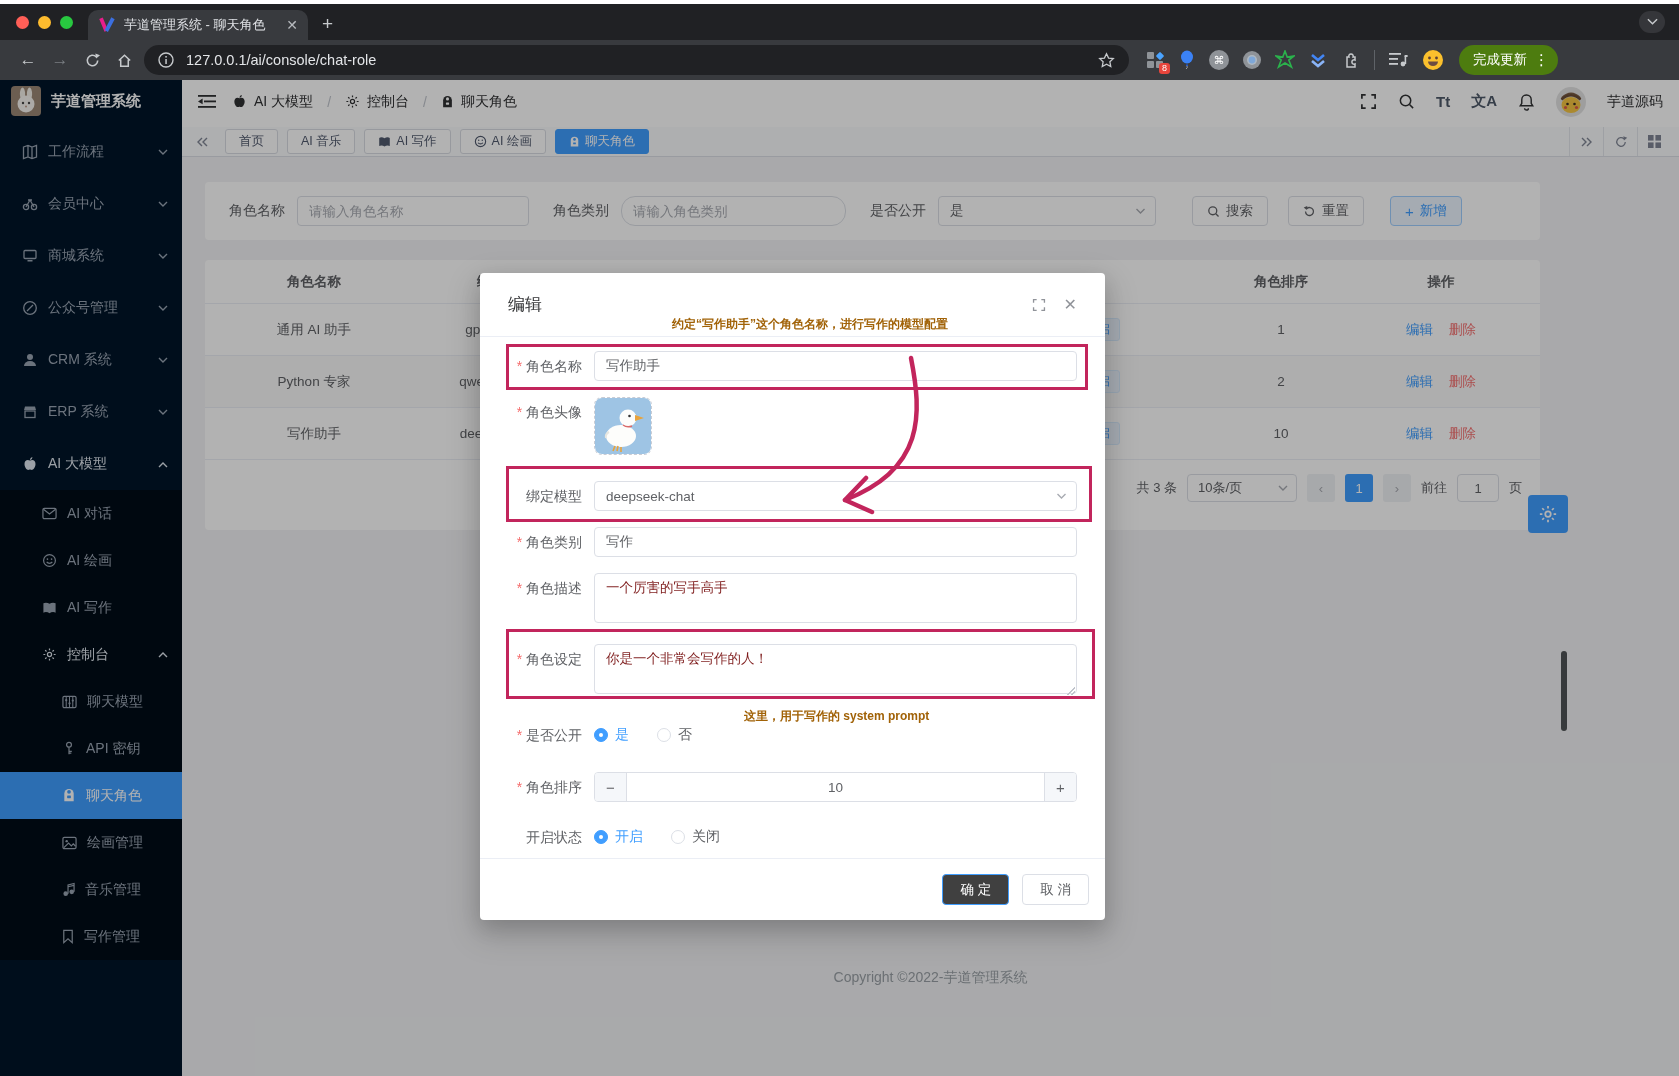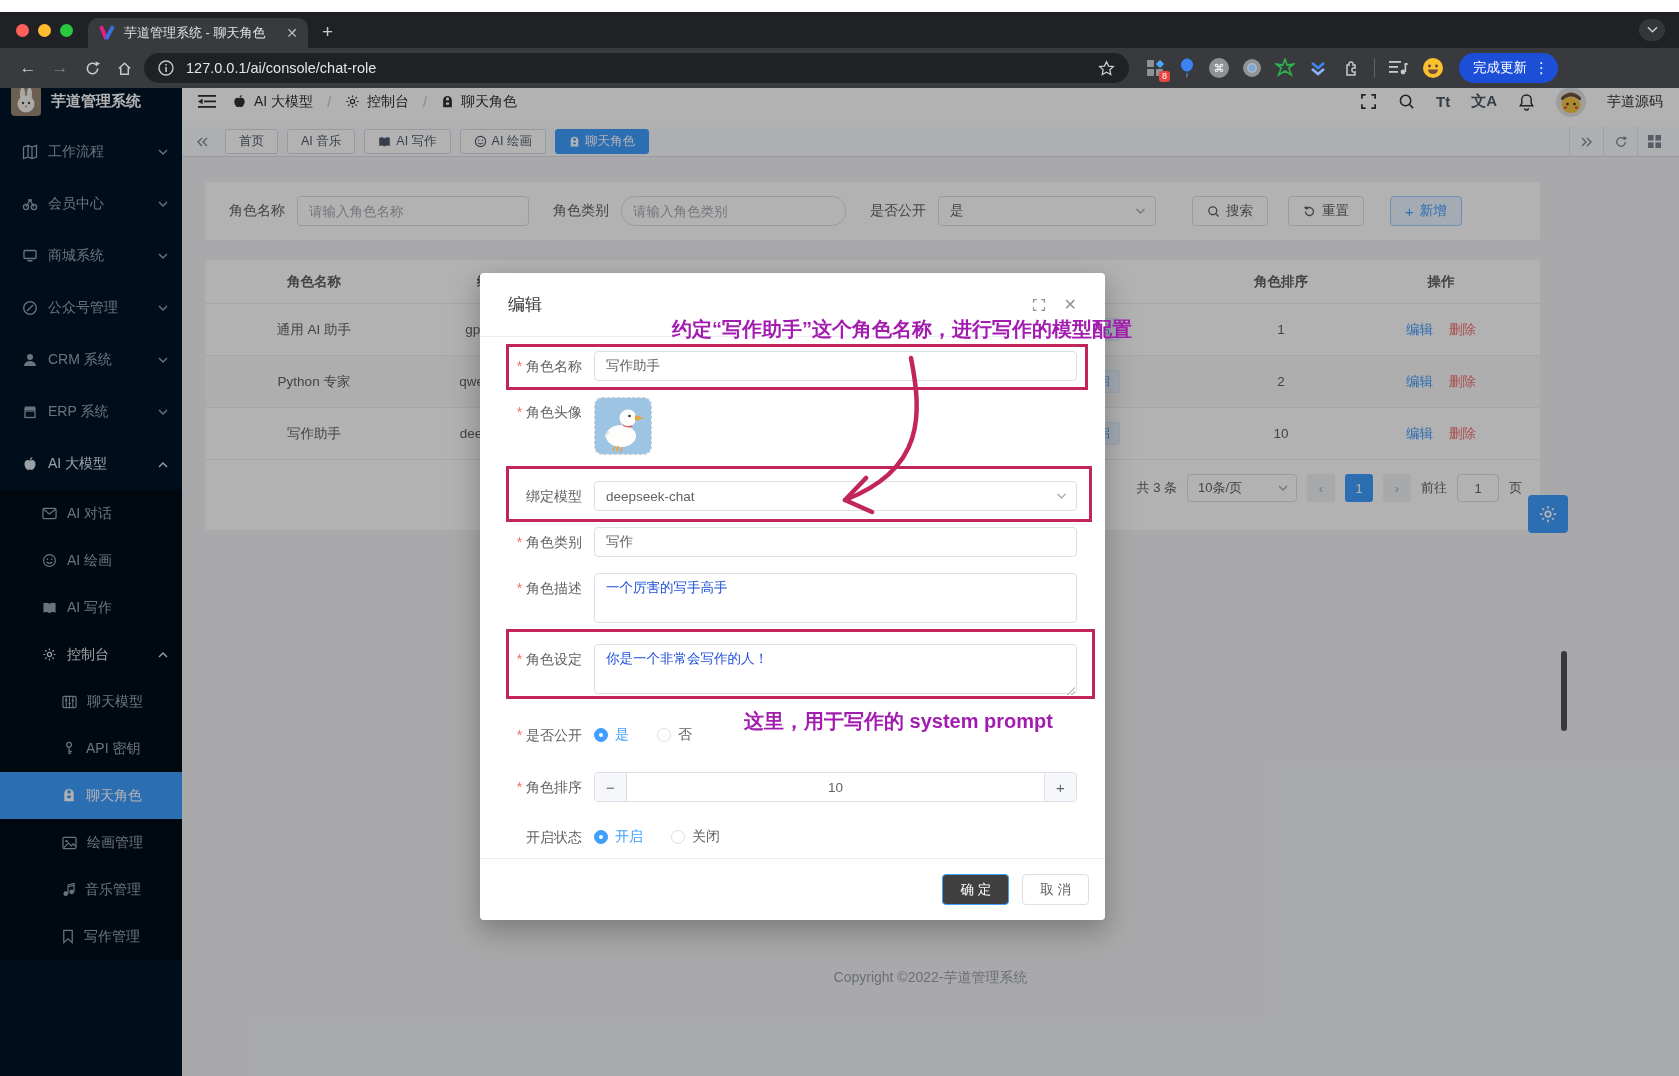--- a/index.html
+++ b/index.html
@@ -1,38 +1,38 @@
 <!DOCTYPE html>
 <html><head>
 <meta charset="utf-8">
 <style>
   * { margin:0; padding:0; box-sizing:border-box; }
   html,body { width:1679px; height:1076px; overflow:hidden; }
   body { font-family:"Liberation Sans","DejaVu Sans",sans-serif; position:relative; background:#fff; }
   svg { display:block; }
 
   
-  .browser { position:absolute; left:0; top:12px; width:1679px; height:76px; background:#202124; z-index:20; }
+  .browser { position:absolute; left:0; top:4px; width:1679px; height:76px; background:#202124; z-index:20; }
   .tabstrip { height:36px; position:relative; display:flex; align-items:center; }
   .lights { display:flex; gap:9px; margin-left:16px; }
   .light { width:13px; height:13px; border-radius:50%; }
   .l-red{background:#ff5f57}.l-yellow{background:#febc2e}.l-green{background:#28c840}
   .btab { position:absolute; left:88px; top:6px; width:220px; height:30px; background:#383a3e; border-radius:10px 10px 0 0; display:flex; align-items:center; padding:0 10px; gap:8px; }
   .btab-title { color:#dfe1e5; font-size:13px; flex:1; white-space:nowrap; overflow:hidden; }
   .btab-close { color:#b7babe; font-size:14px; }
   .newtab-btn { position:absolute; left:322px; top:9px; color:#c6c9cc; font-size:19px; }
   .tabsearch { position:absolute; right:14px; top:7px; width:26px; height:22px; background:#35363a; border-radius:11px; color:#c6c9cc; display:flex; align-items:center; justify-content:center; }
   .toolbar { height:40px; background:#383a3e; display:flex; align-items:center; padding:0 12px; }
   .navbtn { color:#c6c9cc; font-size:17px; width:32px; text-align:center; }
   .urlbar { height:30px; width:985px; background:#202124; border-radius:15px; display:flex; align-items:center; padding:0 14px; gap:12px; margin-left:4px; }
   .url-text { color:#e3e5e8; font-size:14.5px; flex:1; }
   .ext-row { display:flex; align-items:center; gap:13px; margin-left:16px; }
   .ext-div { width:1px; height:20px; background:#5f6368; }
   .badge8 { position:absolute; right:-5px; bottom:-4px; background:#e8453c; color:#fff; font-size:9px; border-radius:3px; padding:0 3px; line-height:11px; }
-  .update-pill { background:#1d4ed8; color:#fff; height:30px; border-radius:15px; display:flex; align-items:center; gap:7px; padding:0 9px 0 14px; font-size:13.5px; margin-left:14px; }
+  .update-pill { background:#4d7c0f; color:#fff; height:30px; border-radius:15px; display:flex; align-items:center; gap:7px; padding:0 9px 0 14px; font-size:13.5px; margin-left:14px; }
   .cmd-circle { width:20px; height:20px; border-radius:50%; background:#8f9398; color:#fff; font-size:11px; display:flex; align-items:center; justify-content:center; }
 
   
   .page { position:absolute; top:76px; left:0; width:1679px; height:1000px; background:#f2f3f5; }
 
   
   .sidebar { position:absolute; left:0; top:0; bottom:0; width:182px; background:#001529; z-index:1; }
   .logo-row { height:50px; display:flex; align-items:center; gap:10px; padding-left:11px; }
   .logo-title { color:#fff; font-size:15px; font-weight:700; }
   .menu-item { height:52px; display:flex; align-items:center; gap:10px; padding:0 14px 0 22px; color:#9aa5b3; font-size:14px; }
@@ -99,40 +99,40 @@
   .modal-title { font-size:17px; color:#303133; }
   .modal-tools { margin-left:auto; display:flex; gap:18px; color:#909399; align-items:center; }
   .modal-body { padding:14px 28px 0 18px; }
   .form-row { display:flex; margin-bottom:16px; align-items:center; }
   .form-row.top { align-items:flex-start; }
   .flb { width:96px; text-align:right; font-size:14px; color:#606266; padding-right:12px; flex:none; line-height:30px; }
   .req::before { content:"* "; color:#f56c6c; }
   .fc { flex:1; position:relative; }
   .inp2 { width:100%; height:30px; border:1px solid #dcdfe6; border-radius:4px; padding:0 11px; font-size:13.5px; color:#606266; outline:none; }
   .sel2 { width:100%; height:30px; border:1px solid #dcdfe6; border-radius:4px; display:flex; align-items:center; justify-content:space-between; padding:0 9px 0 11px; font-size:13.5px; color:#606266; }
-  .ta { width:100%; height:50px; border:1px solid #dcdfe6; border-radius:4px; padding:5px 11px; font-size:13.5px; color:#1d4ed8; resize:none; font-family:inherit; outline:none; }
+  .ta { width:100%; height:50px; border:1px solid #dcdfe6; border-radius:4px; padding:5px 11px; font-size:13.5px; color:#7f1d1d; resize:none; font-family:inherit; outline:none; }
   .resize-grip { position:absolute; right:2px; bottom:3px; width:9px; height:9px; background:linear-gradient(135deg, transparent 55%, #c0c4cc 55%, #c0c4cc 65%, transparent 65%, transparent 75%, #c0c4cc 75%, #c0c4cc 85%, transparent 85%); }
   .avatar-box { width:58px; height:58px; border-radius:8px; border:1px dashed #c9ccd4; overflow:hidden; }
   .radio { display:inline-flex; align-items:center; gap:7px; margin-right:28px; font-size:14px; color:#606266; }
   .rdot { width:14px; height:14px; border:1px solid #dcdfe6; border-radius:50%; background:#fff; position:relative; flex:none; }
   .radio.sel .rdot { background:#409eff; border-color:#409eff; }
   .radio.sel .rdot::after { content:""; position:absolute; inset:4px; background:#fff; border-radius:50%; }
   .radio.sel .rlbl { color:#409eff; }
   .stepper { display:flex; height:30px; border:1px solid #dcdfe6; border-radius:4px; overflow:hidden; }
   .st-btn { width:32px; background:#f5f7fa; display:flex; align-items:center; justify-content:center; color:#606266; font-size:15px; }
   .st-btn.minus { border-right:1px solid #dcdfe6; }
   .st-btn.plus { border-left:1px solid #dcdfe6; }
   .st-val { flex:1; display:flex; align-items:center; justify-content:center; font-size:13.5px; color:#606266; }
   .modal-footer { position:absolute; left:0; right:0; bottom:0; height:62px; border-top:1px solid #ebeef5; display:flex; align-items:center; justify-content:flex-end; gap:13px; padding:0 16px; }
   .btn-primary { background:#404040; border:1px solid #409eff; color:#fff; border-radius:4px; height:31px; padding:0 17px; font-size:13.5px; }
   .btn-def { background:#fff; border:1px solid #dcdfe6; color:#606266; border-radius:4px; height:31px; padding:0 17px; font-size:13.5px; }
 
   
   .ann-box { position:absolute; border:3px solid #c2255c; z-index:7; pointer-events:none; }
-  .ann-text { position:absolute; color:#a21caf; font-size:20px; font-weight:600; z-index:7; white-space:nowrap; pointer-events:none;text-align:center; }
+  .ann-text { position:absolute; color:#a16207; font-size:12px; font-weight:600; z-index:7; white-space:nowrap; pointer-events:none;text-align:center; }
   .arrow-svg { position:absolute; z-index:7; pointer-events:none; }
 </style>
 </head>
 <body>
 
 <div class="browser">
   <div class="tabstrip">
     <div class="lights">
       <div class="light l-red"></div>
       <div class="light l-yellow"></div>

